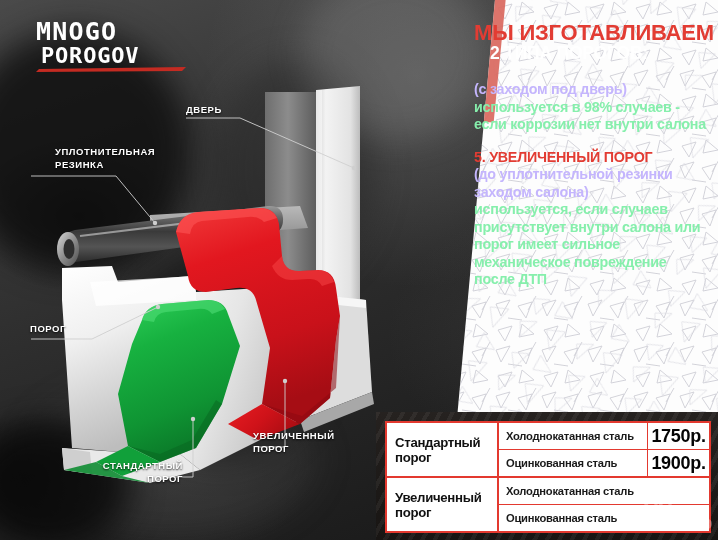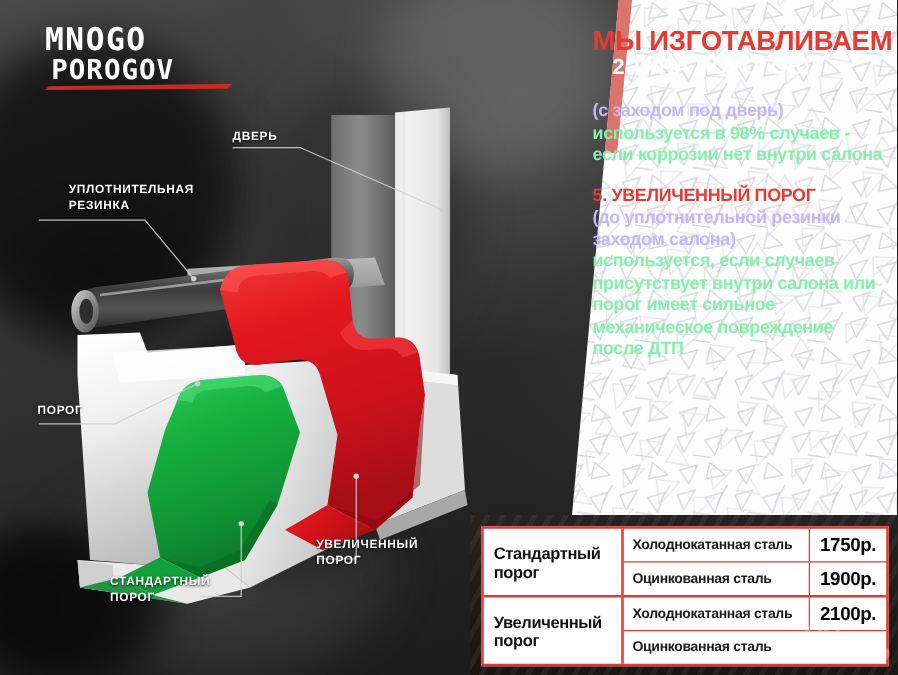--- a/index.html
+++ b/index.html
@@ -45,21 +45,21 @@
     font-size:9.5px;
     font-weight:bold;
     letter-spacing:.55px;
     line-height:12.5px;
     text-shadow:0 1px 2px rgba(0,0,0,.85);
     white-space:pre-line;
   }
   .lbl-door{ left:186px; top:104px; }
   .lbl-seal{ left:30px; top:146px;margin-left:25px; }
   .lbl-body{ left:30px; top:323px; }
-  .lbl-std { left:88px;  top:460px; text-align:left; width:95px; }
+  .lbl-std { left:88px;  top:460px; text-align:right; width:95px; }
   .lbl-inc { left:253px; top:430px; }
 
   
   .right-panel{
     position:absolute; right:0; top:0;
     width:272px; height:540px;
     background:#fdfdfd;
     clip-path: polygon(18% 0, 100% 0, 100% 100%, 0% 100%);
     overflow:hidden;
   }
@@ -155,21 +155,21 @@
   }
   .pt-row.last{ border-bottom:none; }
   .pt-row.thick{ border-bottom:2px solid #e3392f; }
   .pt-mat{
     flex:1; padding-left:7px;
     font-size:11.2px; font-weight:bold; color:#1a1a1a;
     letter-spacing:-.25px; white-space:nowrap;
   }
   .pt-price{
     width:62px; text-align:center;
-    font-size:15px; font-weight:bold; color:#050505;
+    font-size:18px; font-weight:bold; color:#050505;
     border-left:1.5px solid #e3392f;
     letter-spacing:-.3px;
     align-self:stretch; display:flex; align-items:center; justify-content:center;
   }
 
   
   .logo{ position:absolute; left:36px; top:16px; width:170px; height:58px; }
 
   
   .wm{
@@ -399,21 +399,20 @@
       <div class="pt-row">
         <div class="pt-mat">Холоднокатанная сталь</div>
         <div class="pt-price">1750р.</div>
       </div>
       <div class="pt-row thick">
         <div class="pt-mat">Оцинкованная сталь</div>
         <div class="pt-price">1900р.</div>
       </div>
       <div class="pt-row">
         <div class="pt-mat">Холоднокатанная сталь</div>
-        <div class="pt-price">2100р.</div>
       </div>
       <div class="pt-row last">
         <div class="pt-mat">Оцинкованная сталь</div>
       </div>
     </div>
   </div>
 
   <div class="wm">
     <div class="wm-ring"></div>
     <div class="wm-txt">Avito</div>

